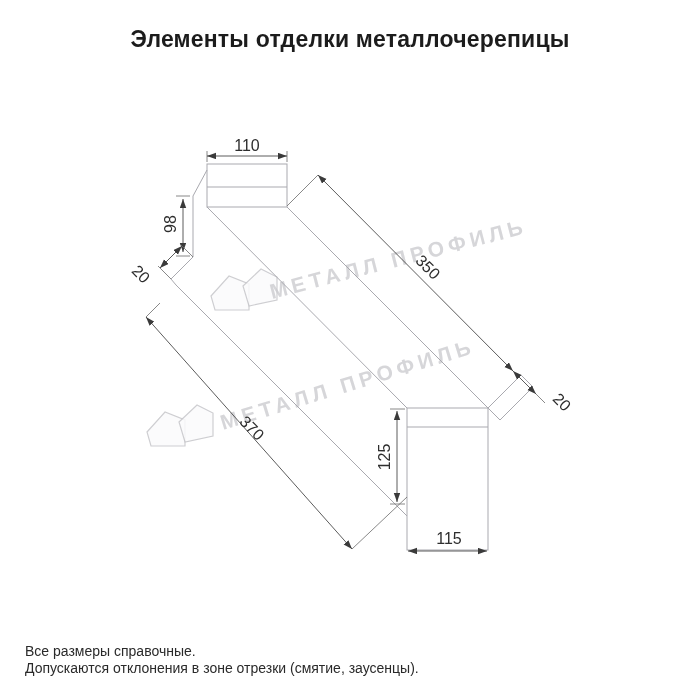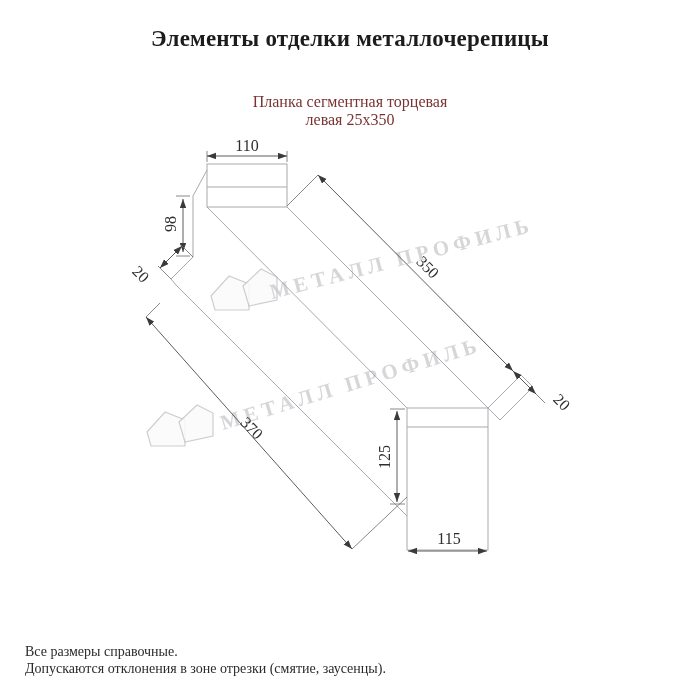--- a/index.html
+++ b/index.html
@@ -1,18 +1,18 @@
 <!DOCTYPE html>
 <html><head>
 <meta charset="utf-8">
 <style>
   html,body{margin:0;padding:0;background:#fff;}
   .page{
     position:relative;width:700px;height:700px;background:#ffffff;
-    font-family:Liberation Serif, serif;overflow:hidden;
+    font-family:Liberation Sans, sans-serif;overflow:hidden;
   }
   .title{
     position:absolute;top:26px;left:0;width:700px;margin:0;
     text-align:center;font-size:23px;font-weight:600;color:#1c1c1c;
     letter-spacing:0.2px;
   }
   .subtitle{
     position:absolute;top:93px;left:0;width:700px;
     text-align:center;font-size:16px;font-weight:400;color:#7a3333;
     line-height:18px;
@@ -33,24 +33,20 @@
   .dimlabel{font-size:16px;fill:#2e2e2e;}
   .logo{stroke:#c6c6ca;stroke-width:1.2;fill:#fbfbfc;opacity:0.85;}
 </style>
 </head>
 <body>
 
 <div class="page">
 
   <h1 class="title">Элементы отделки металлочерепицы</h1>
 
-  <div class="subtitle">
-    <div>Планка сегментная торцевая</div>
-    <div>левая 25х350</div>
-  </div>
 
   <svg class="drawing-svg" width="700" height="700" viewBox="0 0 700 700">
     <defs>
       <marker id="arr" orient="auto-start-reverse" markerUnits="userSpaceOnUse" markerWidth="10" markerHeight="7" refX="9" refY="3.2">
         <path d="M0,0 L9,3.2 L0,6.4 Z" fill="#3a3a3a"></path>
       </marker>
     </defs>
 
     <g>
       <g transform="translate(205,262)">

